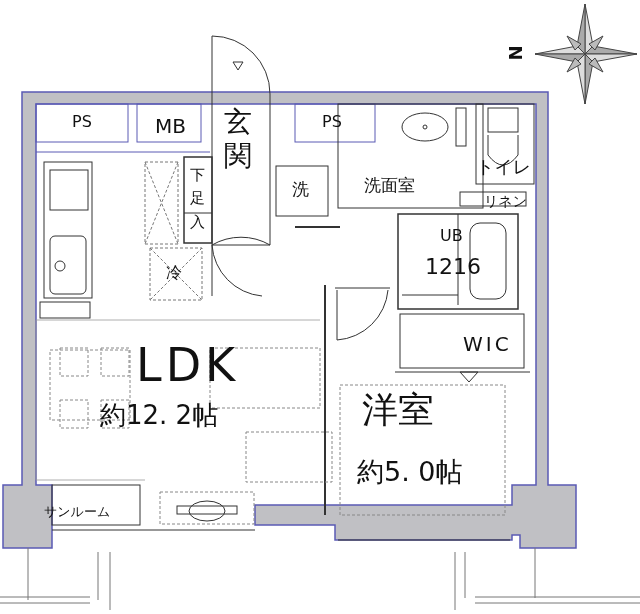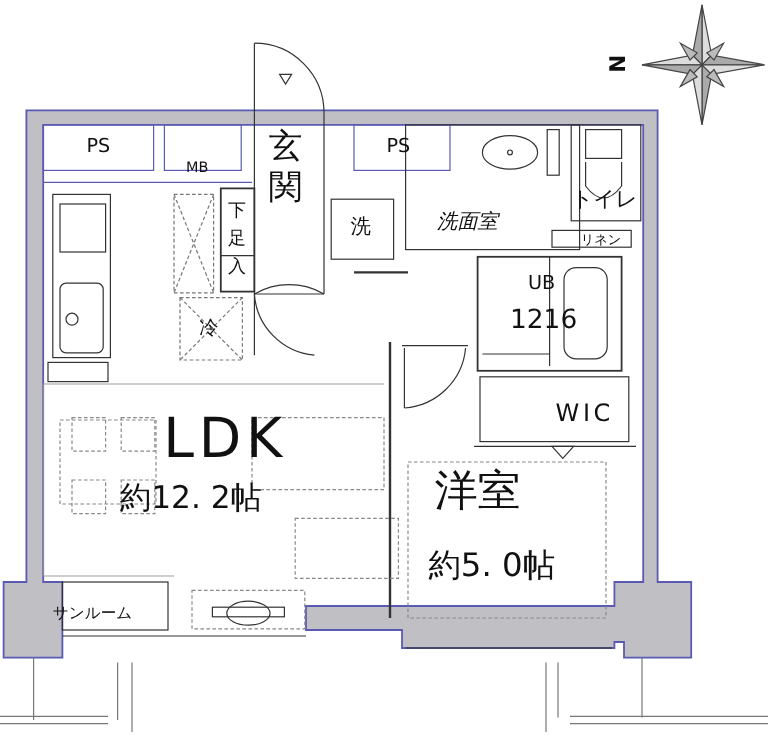--- a/index.html
+++ b/index.html
@@ -128,31 +128,31 @@
     <polygon points="-18,-18 -4,-10 -10,-4" fill="#bbb" stroke="#444"></polygon>
     <polygon points="18,-18 4,-10 10,-4" fill="#bbb" stroke="#444"></polygon>
     <polygon points="-18,18 -4,10 -10,4" fill="#bbb" stroke="#444"></polygon>
     <polygon points="18,18 4,10 10,4" fill="#bbb" stroke="#444"></polygon>
   </g>
 </svg>
 
 <div class="lbl" style="left:508px;top:44px;font-size:18px;font-weight:bold;transform:rotate(-90deg);">N</div>
 
 <div class="lbl" style="left:72px;top:114px;font-size:16px;">PS</div>
-<div class="lbl" style="left:155px;top:133px;font-size:12px;">MB</div>
+<div class="lbl" style="left:155px;top:116px;font-size:20px;">MB</div>
 <div class="lbl" style="left:224px;top:108px;font-size:28px;">玄</div>
 <div class="lbl" style="left:224px;top:142px;font-size:28px;">関</div>
 <div class="lbl" style="left:322px;top:114px;font-size:16px;">PS</div>
 <div class="lbl" style="left:190px;top:168px;font-size:15px;">下</div>
 <div class="lbl" style="left:190px;top:191px;font-size:15px;">足</div>
 <div class="lbl" style="left:190px;top:215px;font-size:15px;">入</div>
 <div class="lbl" style="left:292px;top:181px;font-size:17px;">洗</div>
-<div class="lbl" style="left:364px;top:177px;font-size:17px;font-style:italic;">洗面室</div>
+<div class="lbl" style="left:364px;top:177px;font-size:17px;">洗面室</div>
 <div class="lbl" style="left:476px;top:158px;font-size:18px;">トイレ</div>
-<div class="lbl" style="left:484px;top:194px;font-size:11px;">リネン</div>
+<div class="lbl" style="left:484px;top:194px;font-size:14px;">リネン</div>
 <div class="lbl" style="left:440px;top:228px;font-size:16px;">UB</div>
 <div class="lbl" style="left:425px;top:256px;font-size:22px;">1216</div>
 <div class="lbl" style="left:166px;top:265px;font-size:16px;">冷</div>
 <div class="lbl" style="left:440px;top:334px;font-size:20px;letter-spacing:3px;margin-left:23px;">WIC</div>
 <div class="lbl" style="left:136px;top:342px;font-size:46px;letter-spacing:4px;">LDK</div>
 <div class="lbl" style="left:100px;top:402px;font-size:26px;">約12. 2帖</div>
 <div class="lbl" style="left:362px;top:392px;font-size:36px;">洋室</div>
 <div class="lbl" style="left:357px;top:458px;font-size:27px;">約5. 0帖</div>
 <div class="lbl" style="left:44px;top:505px;font-size:13px;">サンルーム</div>
 

